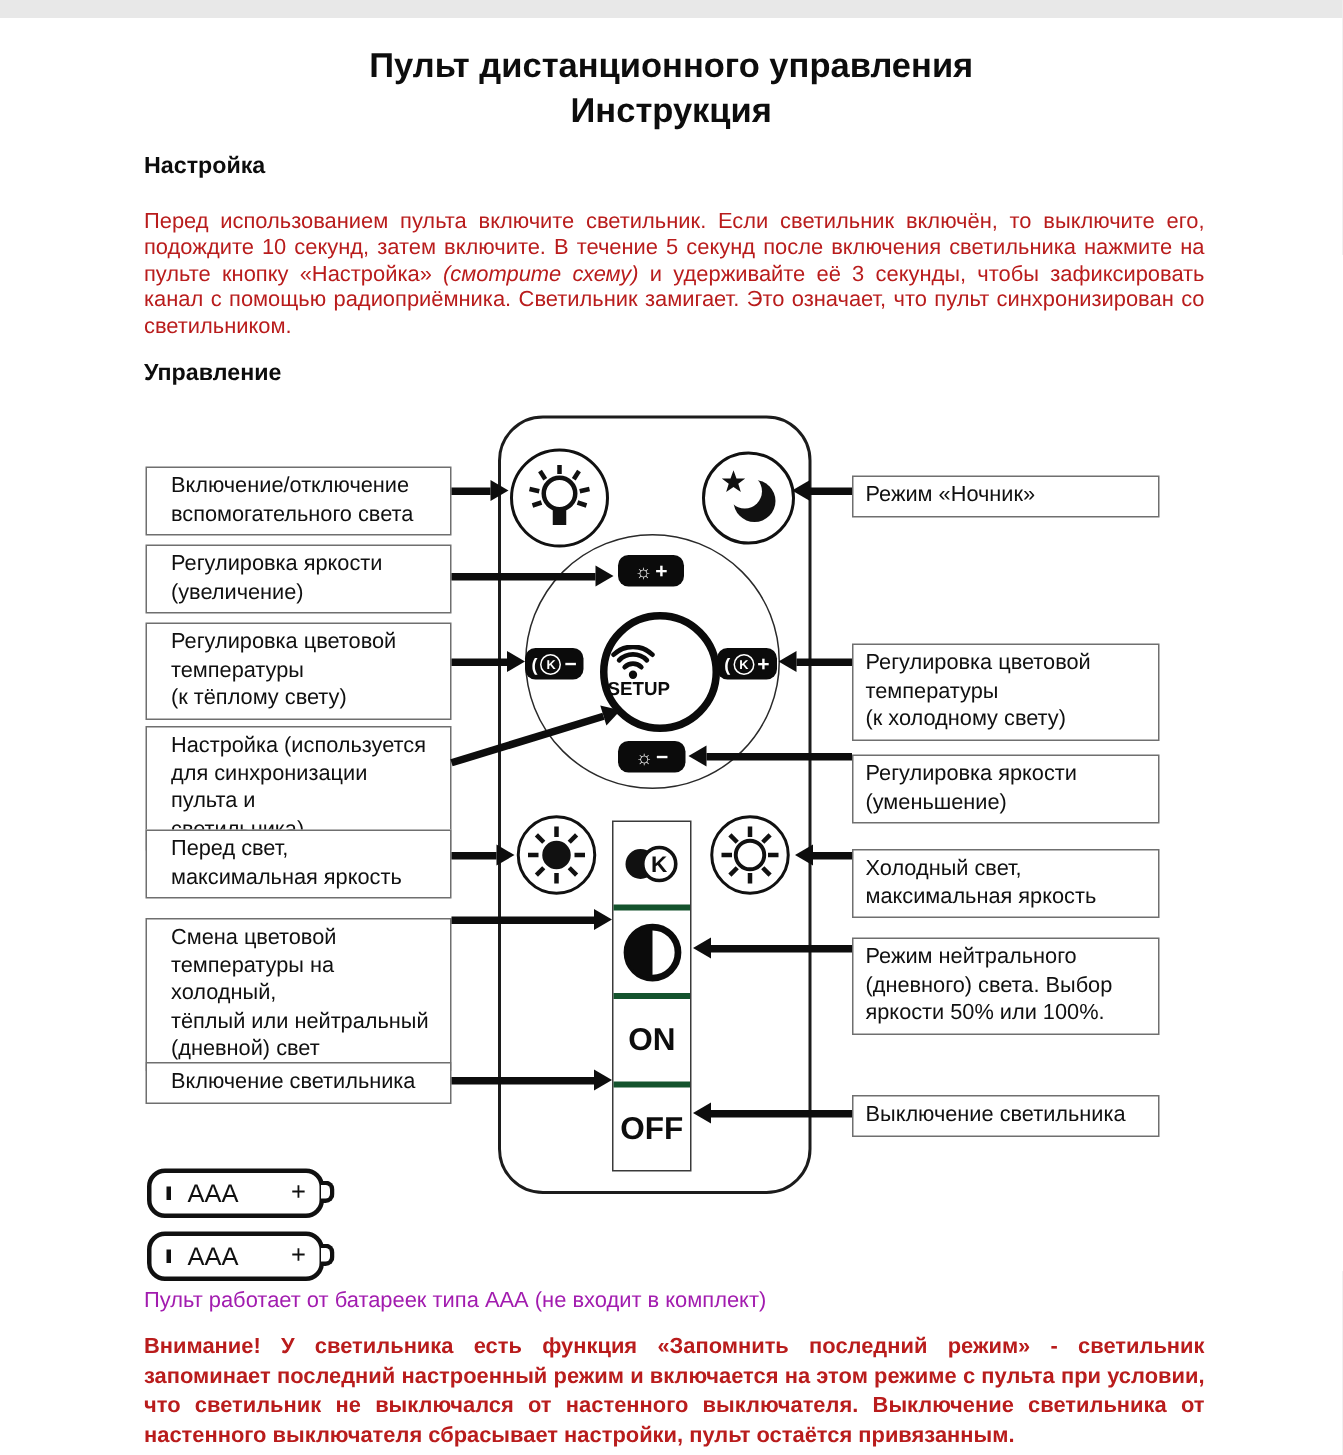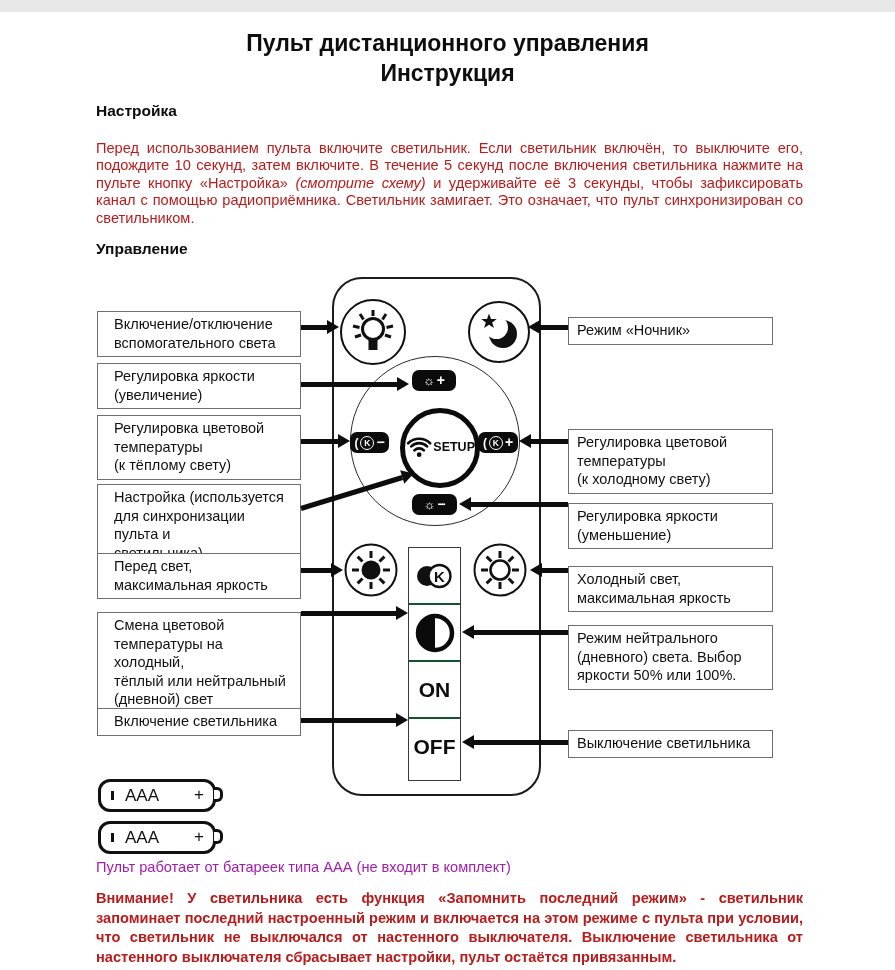--- a/index.html
+++ b/index.html
@@ -41,28 +41,28 @@
   .blackbtn{
     position:absolute;background:#0b0b0b;border-radius:7px;color:#fff;
     display:flex;align-items:center;justify-content:center;gap:2px;font-weight:bold;
   }
   .blackbtn .sun{font-size:13px;line-height:1;}
   .blackbtn .sign{font-size:14px;line-height:1;margin-top:-1px;}
   .blackbtn .paren{font-size:12px;line-height:1;}
   .kc{display:inline-flex;width:12px;height:12px;border:1.5px solid #fff;border-radius:50%;
       align-items:center;justify-content:center;font-size:8.5px;font-weight:bold;color:#fff;}
   .setupbtn{left:400px;top:396px;width:70px;height:70px;border:5px solid #0b0b0b;border-radius:50%;background:#fff;
-      display:flex;flex-direction:row;align-items:center;justify-content:center;}
+      display:flex;flex-direction:column;justify-content:center;}
   .setupbtn .lbl{font-size:12.5px;font-weight:bold;letter-spacing:0;margin-top:-2px;color:#0b0b0b;}
 
   
   .strip{left:408px;top:535px;width:53px;height:234px;border:1px solid #3a3a3a;box-sizing:border-box;background:#fff;
      display:flex;flex-direction:column;}
   .cell{display:flex;align-items:center;justify-content:center;flex:none;}
-  .cell.div{border-top:2px solid #14532d;}
+  .cell.div{border-top:4px solid #14532d;}
   .cell .onoff{font-size:21px;font-weight:bold;color:#0d0d0d;}
 
   
   .battery{position:absolute;left:98px;width:118px;height:33px;border:3px solid #101010;border-radius:12px;background:#fff;box-sizing:border-box;}
   .battery .tick{position:absolute;left:10px;top:9px;width:3px;height:9px;background:#101010;}
   .battery .aaa{position:absolute;left:24px;top:4px;font-size:17px;color:#101010;}
   .battery .plus{position:absolute;right:9px;top:3px;font-size:17px;color:#101010;}
   .battery .nub{position:absolute;right:-10px;top:5px;width:9px;height:15px;border:3px solid #101010;border-left:none;border-radius:0 6px 6px 0;background:#fff;box-sizing:border-box;}
 </style>
 </head>

